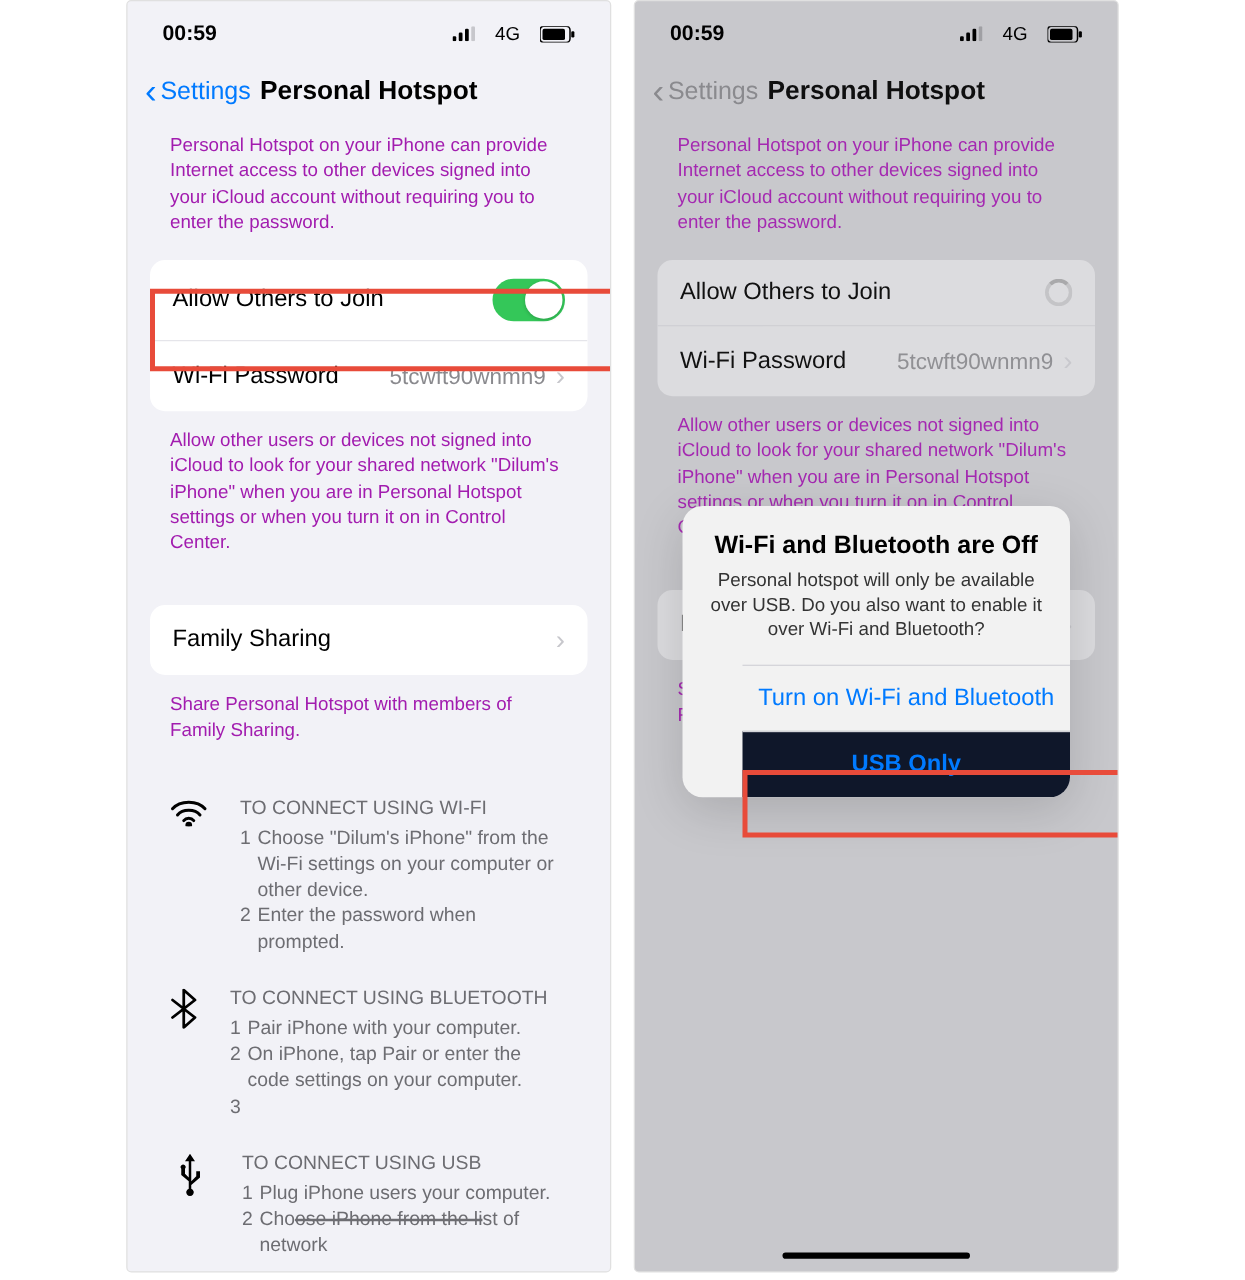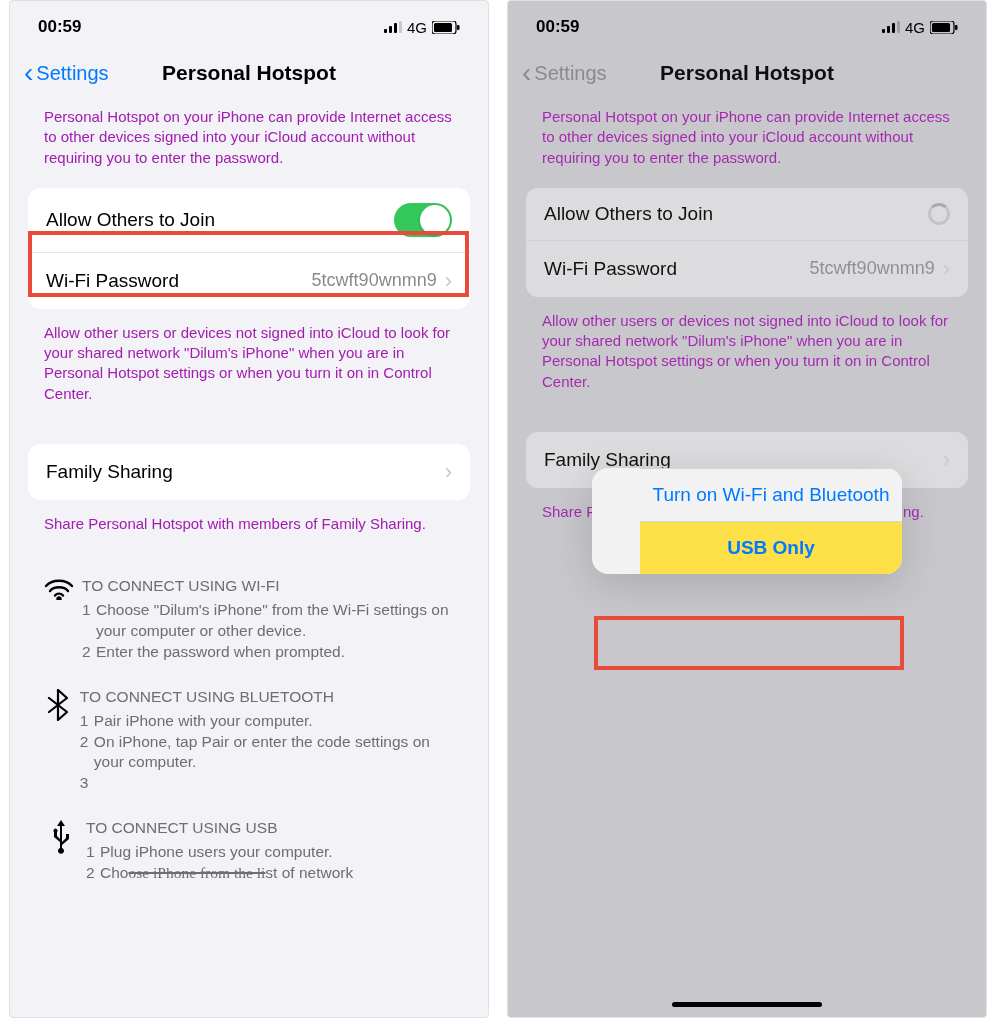--- a/index.html
+++ b/index.html
@@ -7,39 +7,39 @@
     font-family: -apple-system, "Helvetica Neue", Helvetica, Arial, sans-serif;
     background: #fff;
     width: 996px;
     height: 1024px;
     display: flex;
     gap: 18px;
     padding: 0;
     justify-content: center;
   }
   .screen {
-    width: 480px;
+    width: 388px;
     height: 1018px;
     border: 1px solid #e0e0e0;
     border-radius: 4px;
     overflow: hidden;
     position: relative;
     background: #f2f2f7;
   }
   .screen.dimmed { background: #c8c8cc; }
   .status-bar {
     height: 52px;
     display: flex;
     justify-content: space-between;
     align-items: center;
     padding: 0 28px;
     font-size: 17px;
     font-weight: 600;
   }
-  .status-right { display: flex; align-items: center; gap: 5px; }
+  .status-right { display: flex; align-items: center; gap: 16px; }
   .signal-icon, .battery-icon { display: inline-flex; align-items: center; }
   .header {
     display: flex;
     align-items: center;
     padding: 6px 14px 16px 14px;
     font-size: 20px;
     position: relative;
   }
   .back-btn {
     color: #007aff;
@@ -101,21 +101,21 @@
     top: 2px; right: 2px;
     box-shadow: 0 1px 3px rgba(0,0,0,.2);
   }
   .highlight-box {
     position: absolute;
     border: 4px solid #e84b3a;
     pointer-events: none;
   }
   .instr-block {
     display: flex;
-    gap: 8px;
+    gap: 26px;
     padding: 14px 34px 10px 34px;
     color: #6d6d72;
     font-size: 15.5px;
     line-height: 1.35;
   }
   .instr-icon { width: 34px; display: flex; justify-content: center; padding-top: 2px; }
   .instr-body .instr-title { text-transform: uppercase; margin-bottom: 3px; }
   .instr-item { display: flex; }
   .instr-num { min-width: 14px; }
   .spinner {
@@ -141,33 +141,33 @@
   .alert-msg { font-size: 15px; color: #333; line-height: 1.3; }
   .alert-btn {
     padding: 15px 8px;
     font-size: 19px;
     color: #007aff;
     border-top: 1px solid #d3d3d8;
     cursor: pointer;
     background: #f2f2f2;
     margin-left: 48px;
   }
-  .alert-btn.bold { font-weight: 600; background: #fde047; }
+  .alert-btn.bold { font-weight: 600; background: #0f172a; }
   .home-indicator {
     position: absolute;
     bottom: 10px; left: 50%;
     transform: translateX(-50%);
     width: 150px; height: 5px;
     background: #000;
     border-radius: 3px;
   }
   .screen.dimmed .header-title,
   .screen.dimmed .row,
   .screen.dimmed .desc { opacity: .92; }
-  .strike { text-decoration: line-through; text-decoration-thickness: 1.5px; font-family: Liberation Serif, serif; }
+  .strike { text-decoration: line-through; text-decoration-thickness: 1.5px; }
 </style>
 </head>
 <body>
 
 <div class="screen">
   <div class="status-bar">
     <span>00:59</span>
     <span class="status-right">
       <span class="signal-icon">
         <svg width="18" height="12" viewBox="0 0 18 12">
@@ -340,19 +340,23 @@
 
   <div class="group" style="margin-top:40px">
     <div class="row">
       <span>Family Sharing</span>
       <span class="chev-right">›</span>
     </div>
   </div>
   <div class="desc small">Share Personal Hotspot with members of Family Sharing.</div>
 
   <div class="alert" style="top:520px">
+    <div class="alert-head">
+      <div class="alert-title">Wi-Fi and Bluetooth are Off</div>
+      <div class="alert-msg">Personal hotspot will only be available over USB. Do you also want to enable it over Wi-Fi and Bluetooth?</div>
+    </div>
     <div class="alert-btn">Turn on Wi-Fi and Bluetooth</div>
     <div class="alert-btn bold">USB Only</div>
   </div>
   <div class="highlight-box" style="left:86px; top:615px; width:310px; height:54px;"></div>
 
   <div class="home-indicator"></div>
 </div>
 
 </body></html>

